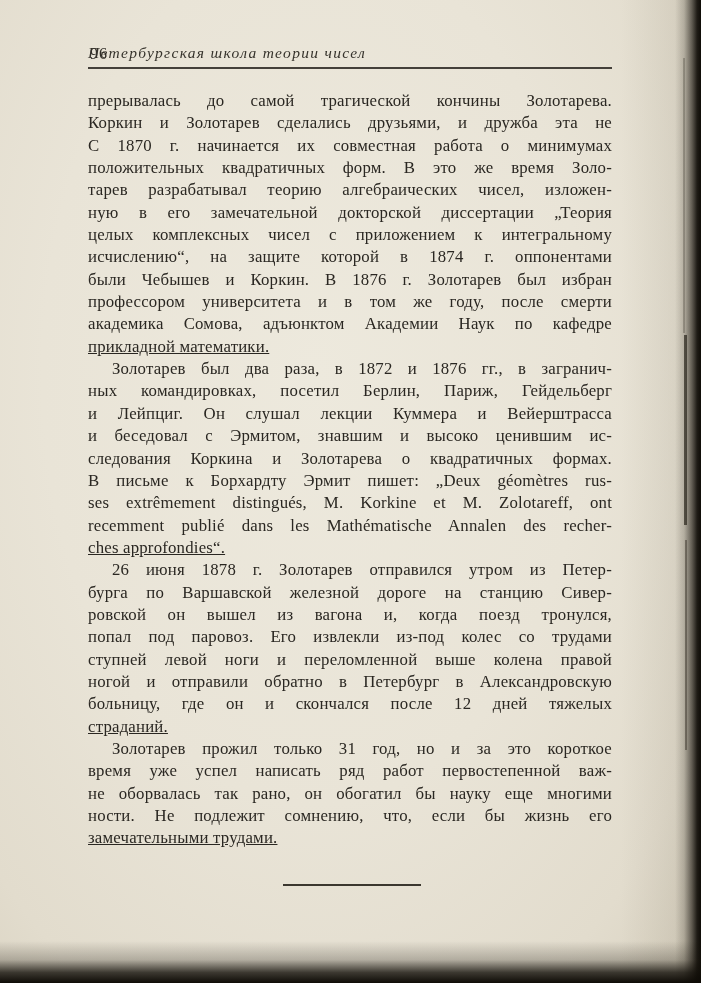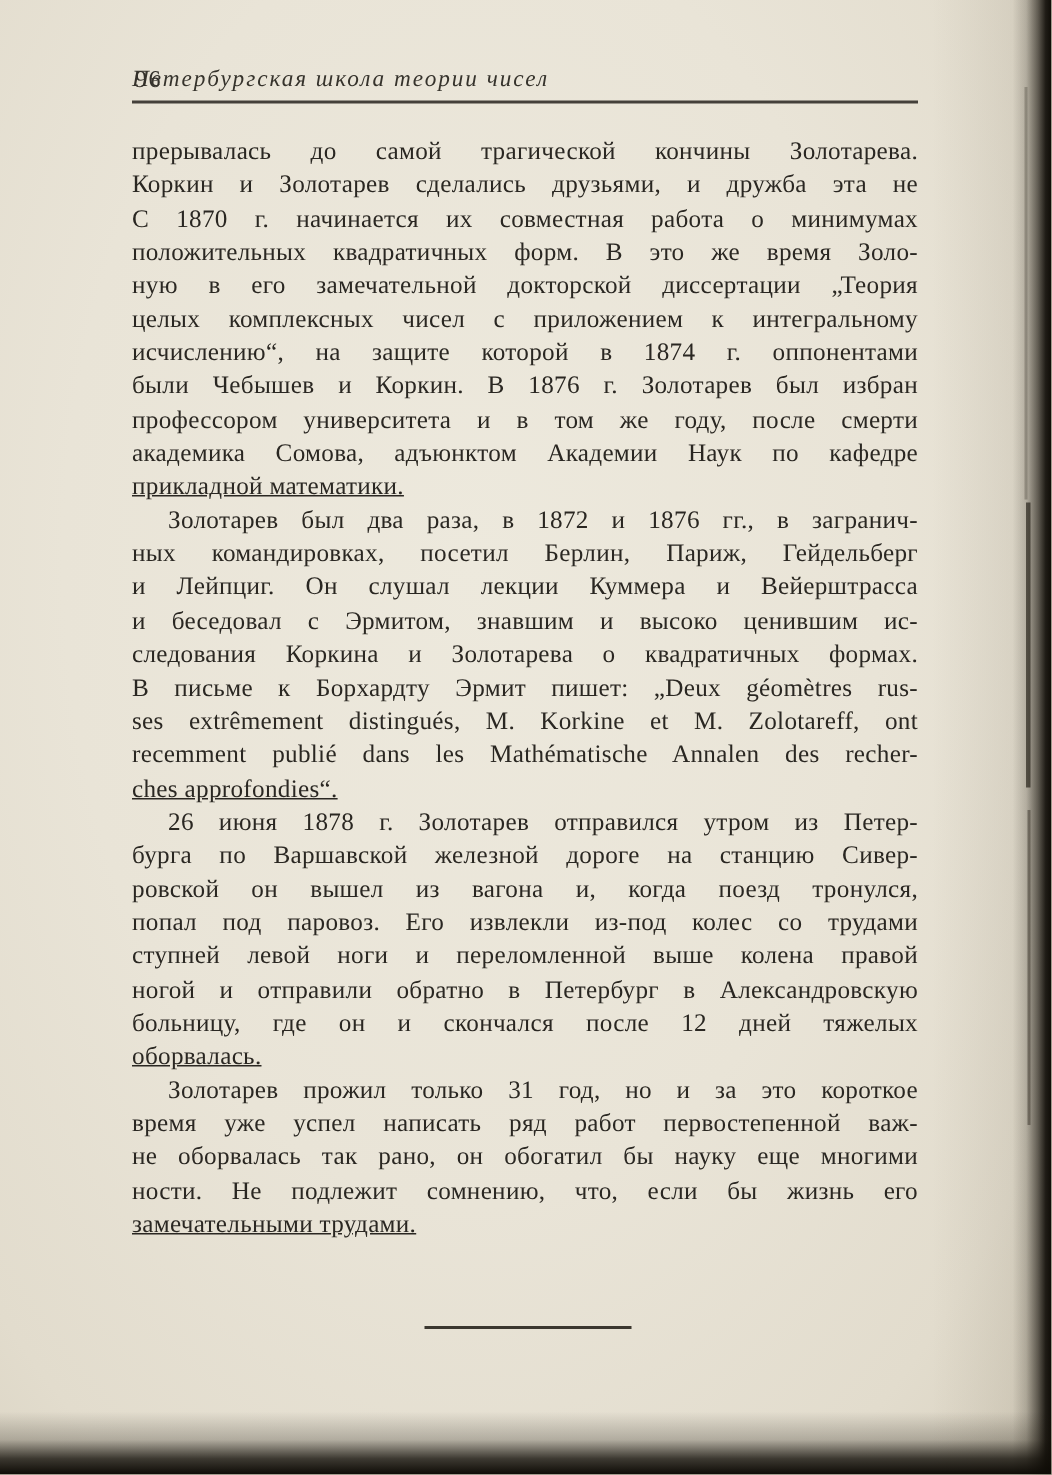--- a/index.html
+++ b/index.html
@@ -143,20 +143,21 @@
   </header>
 
   <div class="header-rule"></div>
 
   <main class="text-block">
       <div class="paragraph">
         <div class="line">прерывалась до самой трагической кончины Золотарева.</div>
         <div class="line first">Коркин и Золотарев сделались друзьями, и дружба эта не</div>
         <div class="line">С 1870 г. начинается их совместная работа о минимумах</div>
         <div class="line">положительных квадратичных форм. В это же время Золо-</div>
+        <div class="line">тарев разрабатывал теорию алгебраических чисел, изложен-</div>
         <div class="line">ную в его замечательной докторской диссертации „Теория</div>
         <div class="line">целых комплексных чисел с приложением к интегральному</div>
         <div class="line">исчислению“, на защите которой в 1874 г. оппонентами</div>
         <div class="line">были Чебышев и Коркин. В 1876 г. Золотарев был избран</div>
         <div class="line">профессором университета и в том же году, после смерти</div>
         <div class="line">академика Сомова, адъюнктом Академии Наук по кафедре</div>
         <div class="line last">прикладной математики.</div>
       </div>
       <div class="paragraph">
         <div class="line first">Золотарев был два раза, в 1872 и 1876 гг., в загранич-</div>
@@ -170,21 +171,21 @@
         <div class="line last">ches approfondies“.</div>
       </div>
       <div class="paragraph">
         <div class="line first">26 июня 1878 г. Золотарев отправился утром из Петер-</div>
         <div class="line">бурга по Варшавской железной дороге на станцию Сивер-</div>
         <div class="line">ровской он вышел из вагона и, когда поезд тронулся,</div>
         <div class="line">попал под паровоз. Его извлекли из-под колес со трудами</div>
         <div class="line">ступней левой ноги и переломленной выше колена правой</div>
         <div class="line">ногой и отправили обратно в Петербург в Александровскую</div>
         <div class="line">больницу, где он и скончался после 12 дней тяжелых</div>
-        <div class="line last">оборвалась.</div>
+        <div class="line last">страданий.</div>
       </div>
       <div class="paragraph">
         <div class="line first">Золотарев прожил только 31 год, но и за это короткое</div>
         <div class="line">время уже успел написать ряд работ первостепенной важ-</div>
         <div class="line">не оборвалась так рано, он обогатил бы науку еще многими</div>
         <div class="line">ности. Не подлежит сомнению, что, если бы жизнь его</div>
         <div class="line last">замечательными трудами.</div>
       </div>
     </main>
 

